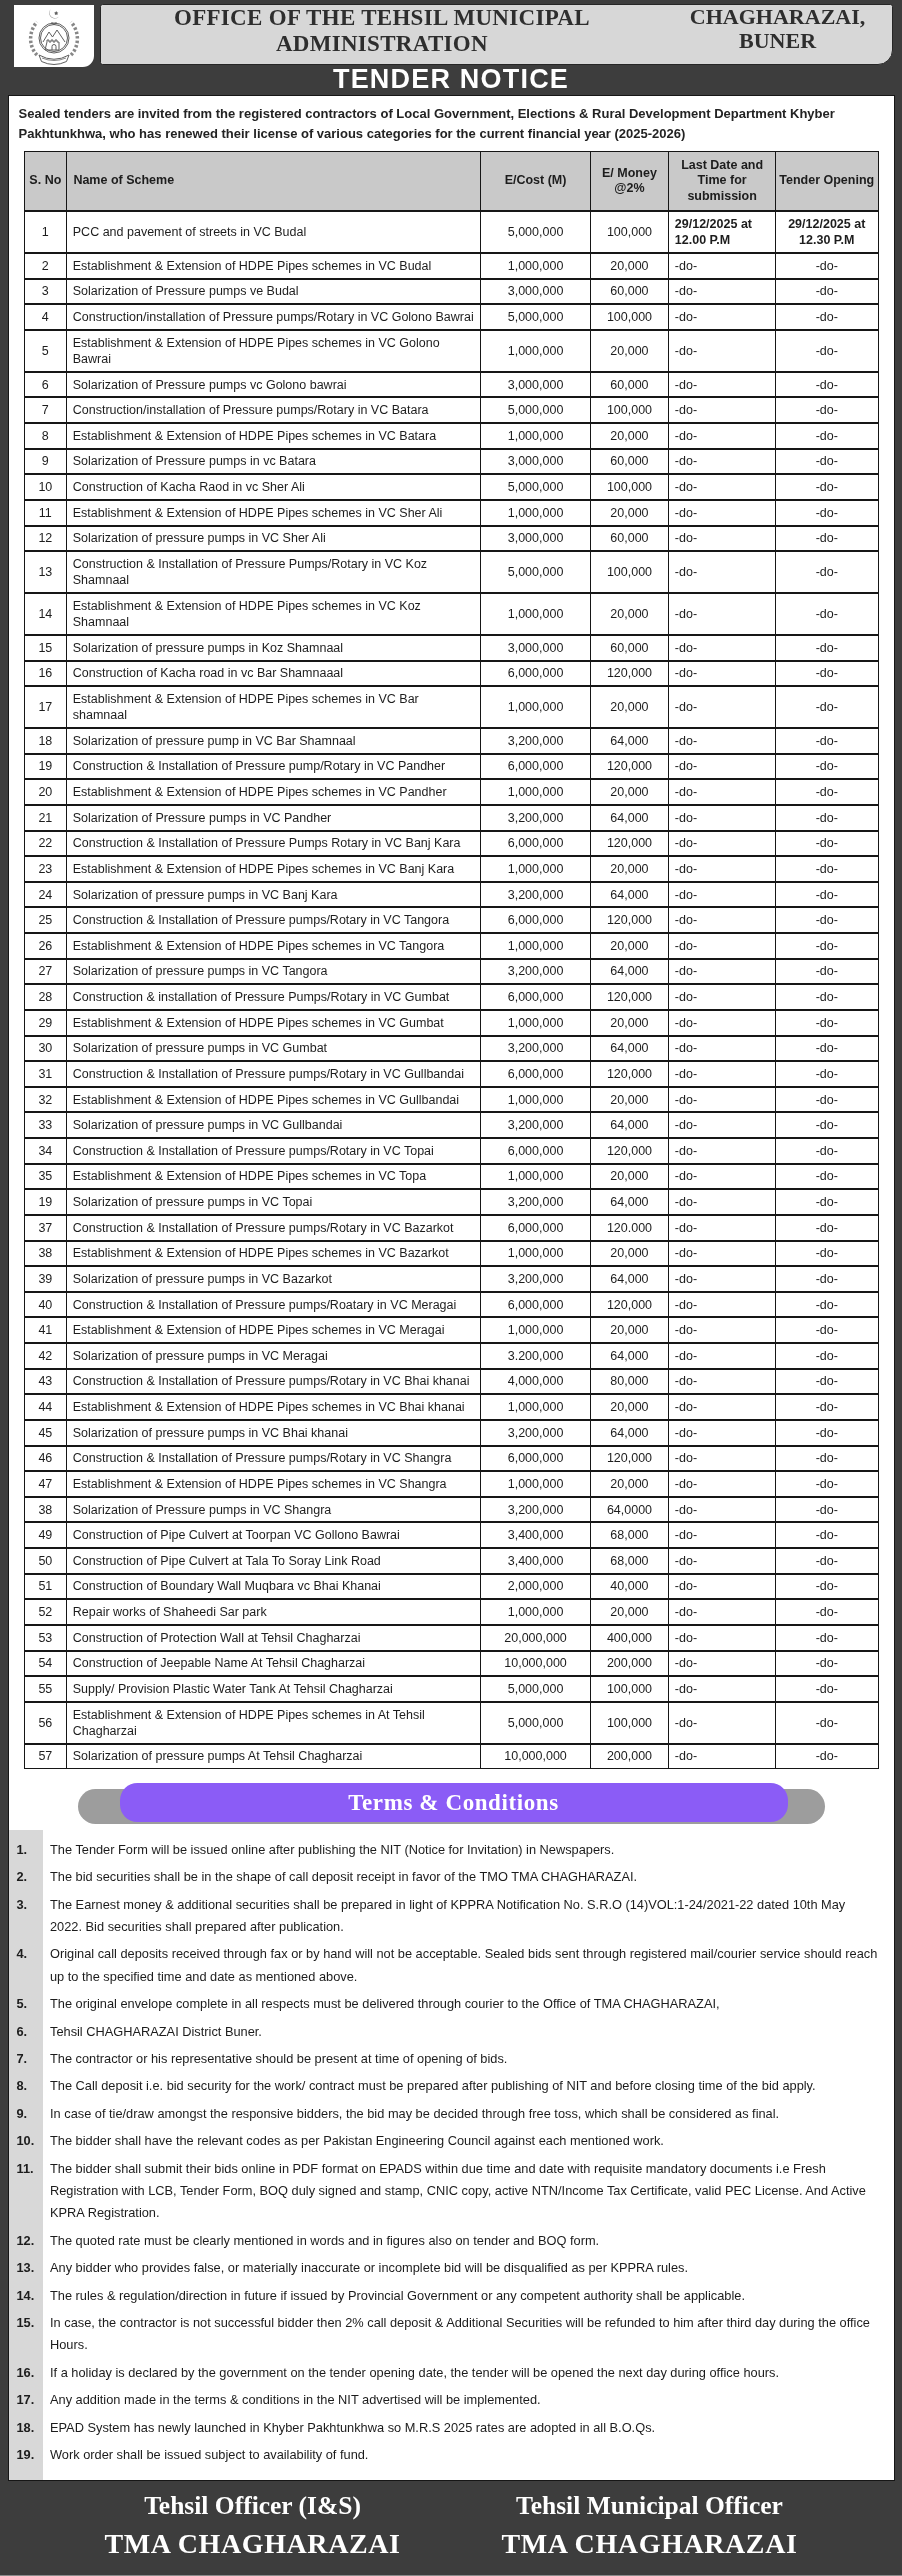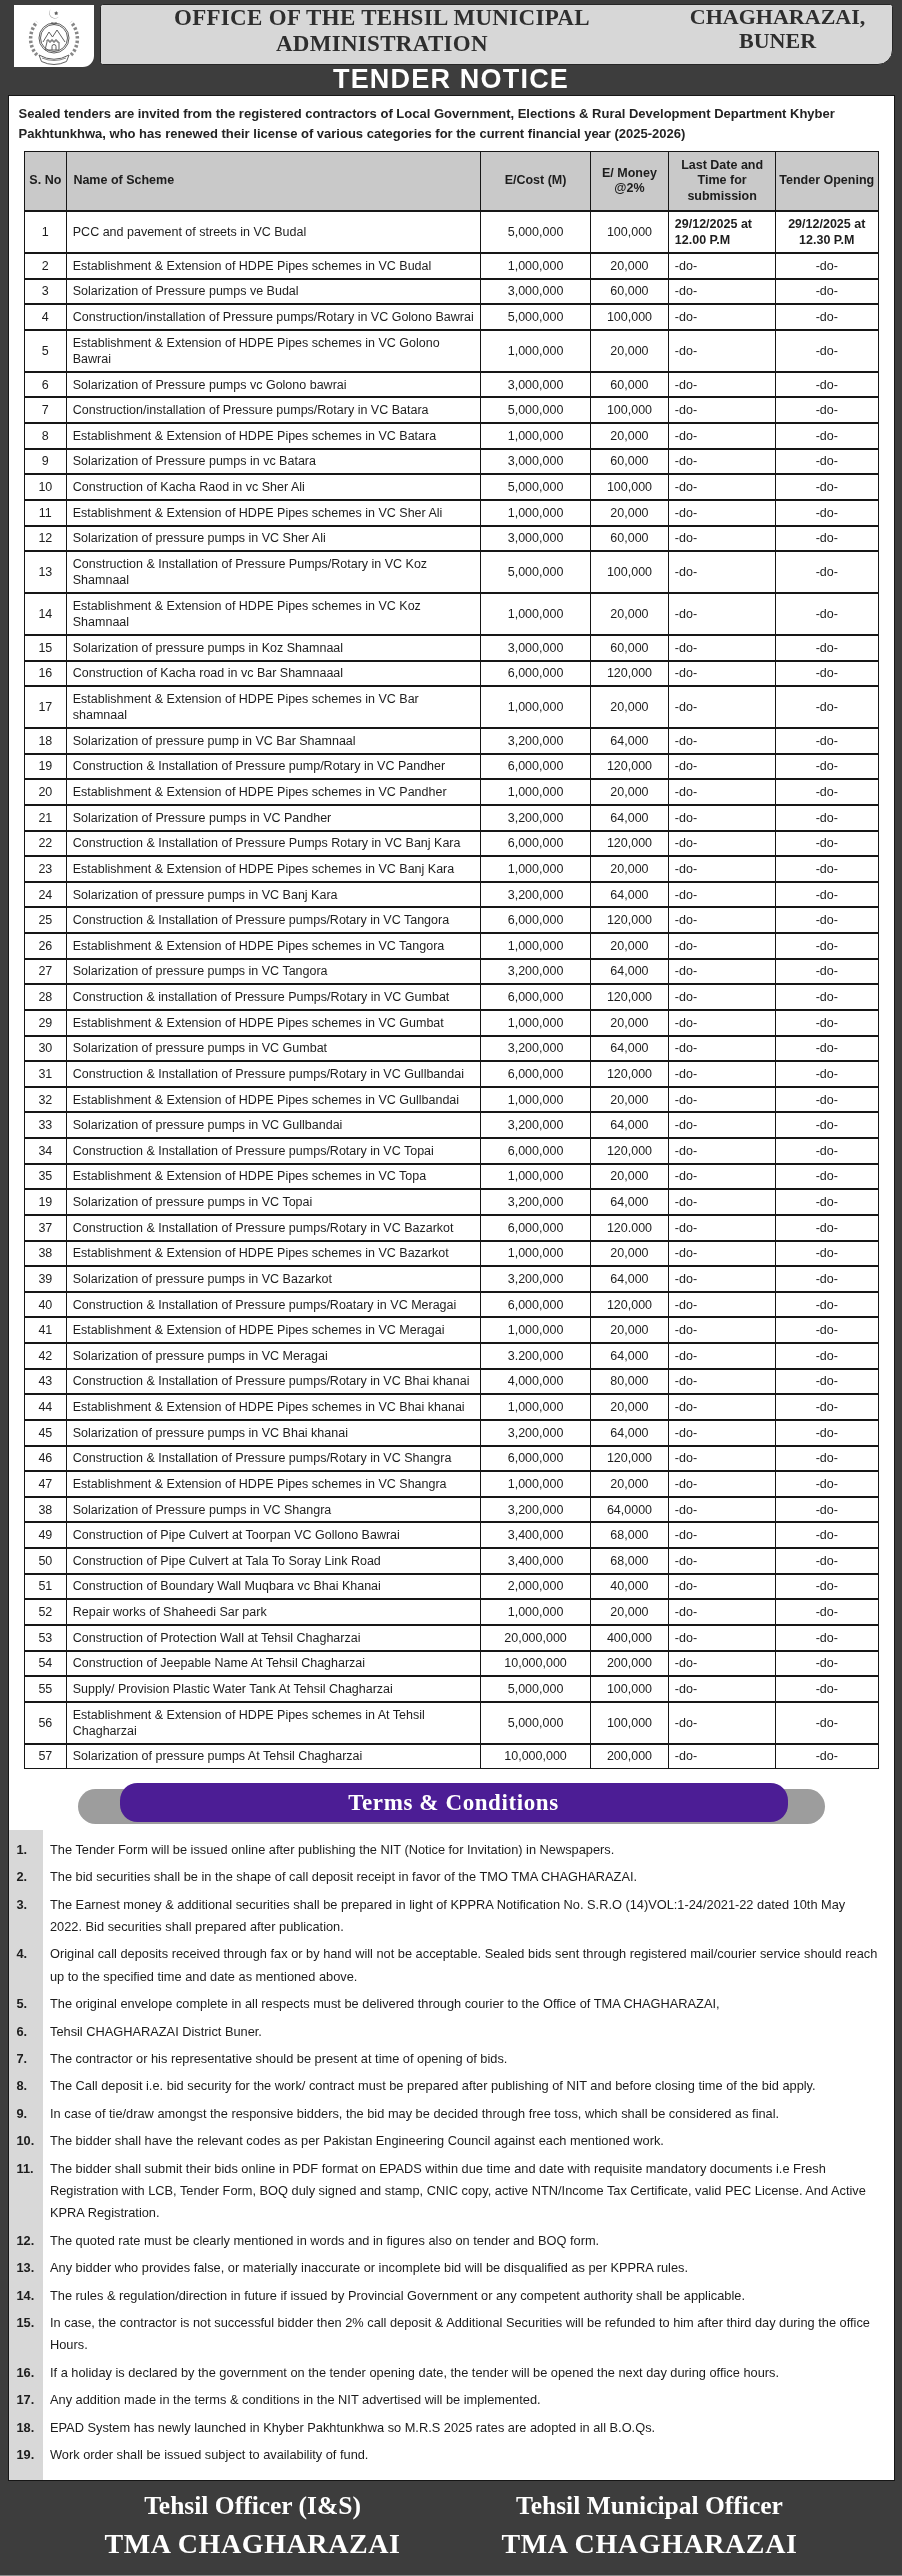--- a/index.html
+++ b/index.html
@@ -34,21 +34,21 @@
   td:nth-child(3) { width:12.8%; text-align:center; }
   td:nth-child(4) { width:9.2%;  text-align:center; }
   td:nth-child(5) { width:12.5%; }
   td:nth-child(6) { width:12%;   text-align:center; }
   tbody tr:first-child td:nth-child(5),
   tbody tr:first-child td:nth-child(6) { font-weight:700; }
 
   
   .terms-banner { position:relative; height:41px; margin:7.5px 106px 6.2px; }
   .terms-shadow { position:absolute; left:-37px; right:-37px; top:5.6px; height:35px; background:#9d9d9d; border-radius:20px; }
-  .terms-pill { position:absolute; left:5px; right:0; top:0; height:39px; background:#4c1d95; border-radius:17.4px;
+  .terms-pill { position:absolute; left:5px; right:0; top:0; height:39px; background:#8b5cf6; border-radius:17.4px;
                 color:#fff; font-family:"Liberation Serif",serif; font-weight:700; font-size:23px;
                 display:flex; align-items:center; justify-content:center; letter-spacing:0.6px; }
   .terms { background:linear-gradient(to right,#d8d8d8 0,#d8d8d8 34px,#ffffff 34px); padding:3.7px 0 8.7px; }
   .term { display:flex; margin:5px 0; font-size:12.8px; color:#1c1c1c; line-height:1.75; }
   .term-no { flex:0 0 34px; width:34px; padding-left:8px; box-sizing:border-box; font-weight:600; }
   .term-text { flex:1; padding:0 13.7px 0 7.5px; font-weight:500; }
 
   
   .signatures { display:flex; padding:10px 6% 15px; color:#fff; text-align:center;
                 font-family:"Liberation Serif",serif; font-weight:700; }

